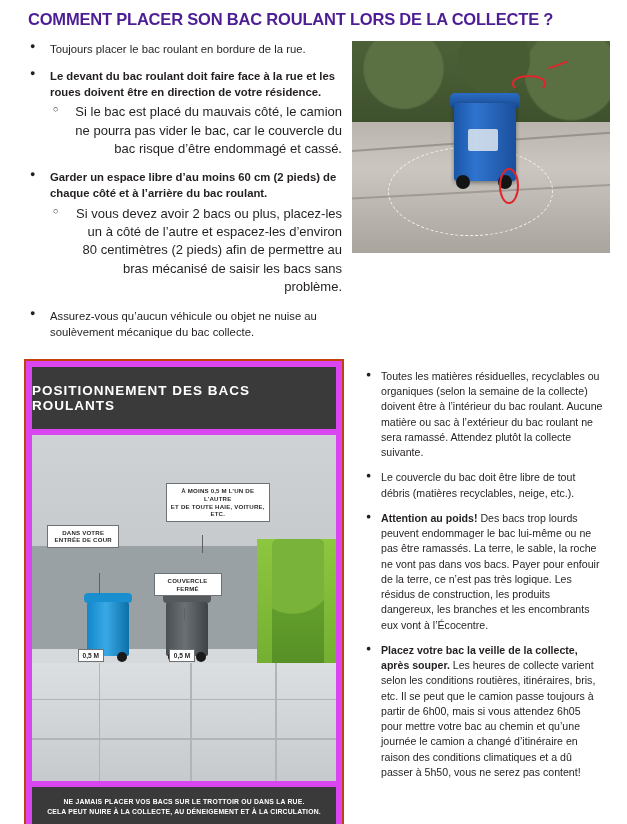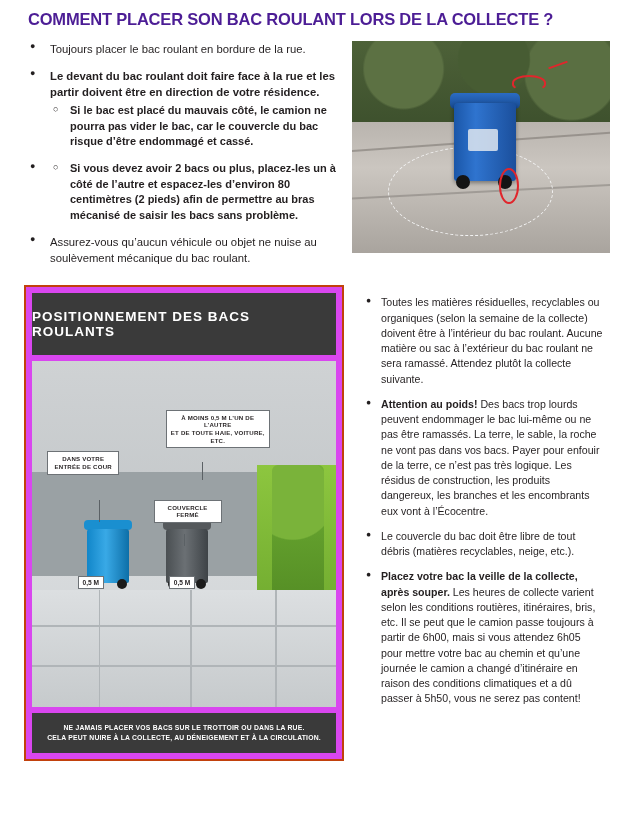--- a/index.html
+++ b/index.html
@@ -70,24 +70,25 @@
   }
   ul.lvl1 > li.bold > .txt { font-weight: bold; }
   ul.lvl2 {
     list-style: none;
     margin: 3px 0 0 0;
     padding: 0;
   }
   ul.lvl2 > li {
     position: relative;
     padding-left: 20px;
-    font-size: 11px;
+    font-size: 13px;
     line-height: 1.42;
-    font-weight: bold;
+    font-weight: normal;
     margin-bottom: 2px;
+    text-align: right;
   }
   ul.lvl2 > li::before {
     content: "\25CB";
     position: absolute;
     left: 3px;
     top: 0px;
     font-size: 9px;
   }
   
   .photo {
@@ -343,38 +344,39 @@
   <div class="top-section">
 
     <div class="bullets-col">
       <ul class="lvl1">
 
         <li>
           <span class="txt">Toujours placer le bac roulant en bordure de la rue.</span>
         </li>
 
         <li class="bold">
-          <span class="txt">Le devant du bac roulant doit faire face à la rue et les partir doivent être en direction de votre résidence.</span>
+          <span class="txt">Le devant du bac roulant doit faire face à la rue et les roues doivent être en direction de votre résidence.</span>
           <ul class="lvl2">
             <li>
               <span>Si le bac est placé du mauvais côté, le camion ne pourra pas vider le bac, car le couvercle du bac risque d’être endommagé et cassé.</span>
             </li>
           </ul>
         </li>
 
         <li class="bold">
+          <span class="txt">Garder un espace libre d’au moins 60 cm (2 pieds) de chaque côté et à l’arrière du bac roulant.</span>
           <ul class="lvl2">
             <li>
               <span>Si vous devez avoir 2 bacs ou plus, placez-les un à côté de l’autre et espacez-les d’environ 80 centimètres (2 pieds) afin de permettre au bras mécanisé de saisir les bacs sans problème.</span>
             </li>
           </ul>
         </li>
 
         <li>
-          <span class="txt">Assurez-vous qu’aucun véhicule ou objet ne nuise au soulèvement mécanique du bac roulant.</span>
+          <span class="txt">Assurez-vous qu’aucun véhicule ou objet ne nuise au soulèvement mécanique du bac collecte.</span>
         </li>
 
       </ul>
     </div>
 
     <div class="photo">
       <div class="ph-sky"></div>
       <div class="ph-hedge"></div>
       <div class="ph-grass-l"></div>
       <div class="ph-grass-r"></div>
@@ -445,24 +447,24 @@
         <span>NE JAMAIS PLACER VOS BACS SUR LE TROTTOIR OU DANS LA RUE.<br>CELA PEUT NUIRE À LA COLLECTE, AU DÉNEIGEMENT ET À LA CIRCULATION.</span>
       </div>
     </div>
 
     <div class="right-col">
       <ul class="rlist">
         <li>
           <span>Toutes les matières résiduelles, recyclables ou organiques (selon la semaine de la collecte) doivent être à l’intérieur du bac roulant. Aucune matière ou sac à l’extérieur du bac roulant ne sera ramassé. Attendez plutôt la collecte suivante.</span>
         </li>
         <li>
+          <span>Le couvercle du bac doit être libre de tout débris (matières recyclables, neige, etc.).</span>
+        </li>
+        <li>
           <span class="b">Attention au poids!</span><span> Des bacs trop lourds peuvent endommager le bac lui-même ou ne pas être ramassés. La terre, le sable, la roche ne vont pas dans vos bacs. Payer pour enfouir de la terre, ce n’est pas très logique. Les résidus de construction, les produits dangereux, les branches et les encombrants eux vont à l’Écocentre.</span>
-        </li>
-        <li>
-          <span>Le couvercle du bac doit être libre de tout débris (matières recyclables, neige, etc.).</span>
         </li>
         <li>
           <span class="b">Placez votre bac la veille de la collecte, après souper.</span><span> Les heures de collecte varient selon les conditions routières, itinéraires, bris, etc. Il se peut que le camion passe toujours à partir de 6h00, mais si vous attendez 6h05 pour mettre votre bac au chemin et qu’une journée le camion a changé d’itinéraire en raison des conditions climatiques et a dû passer à 5h50, vous ne serez pas content!</span>
         </li>
       </ul>
     </div>
 
   </div>
 </div>
 

